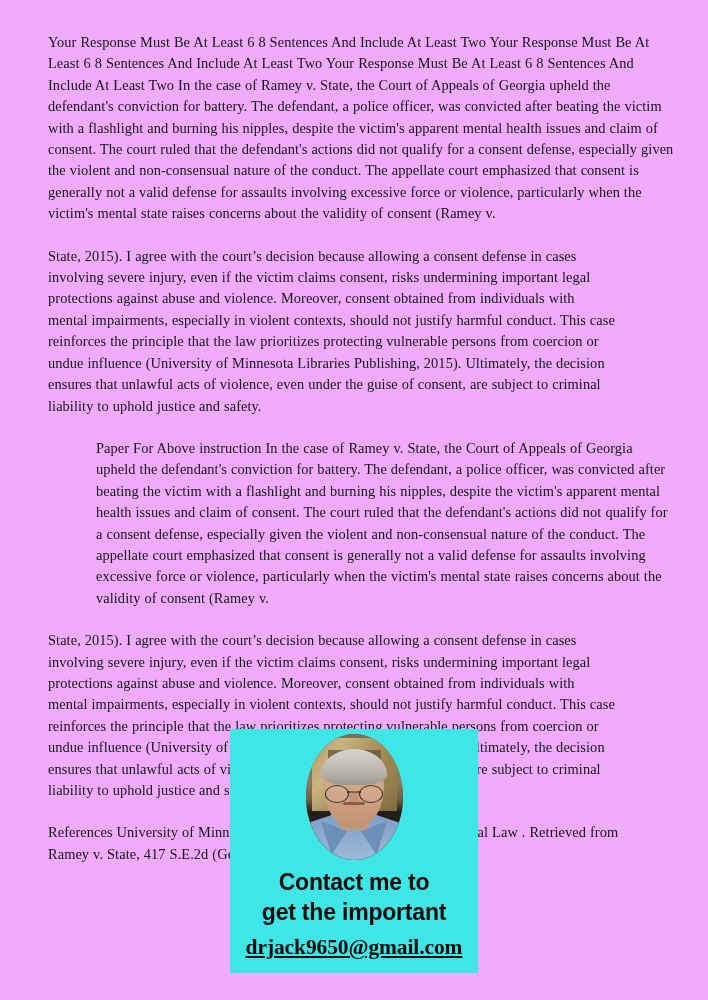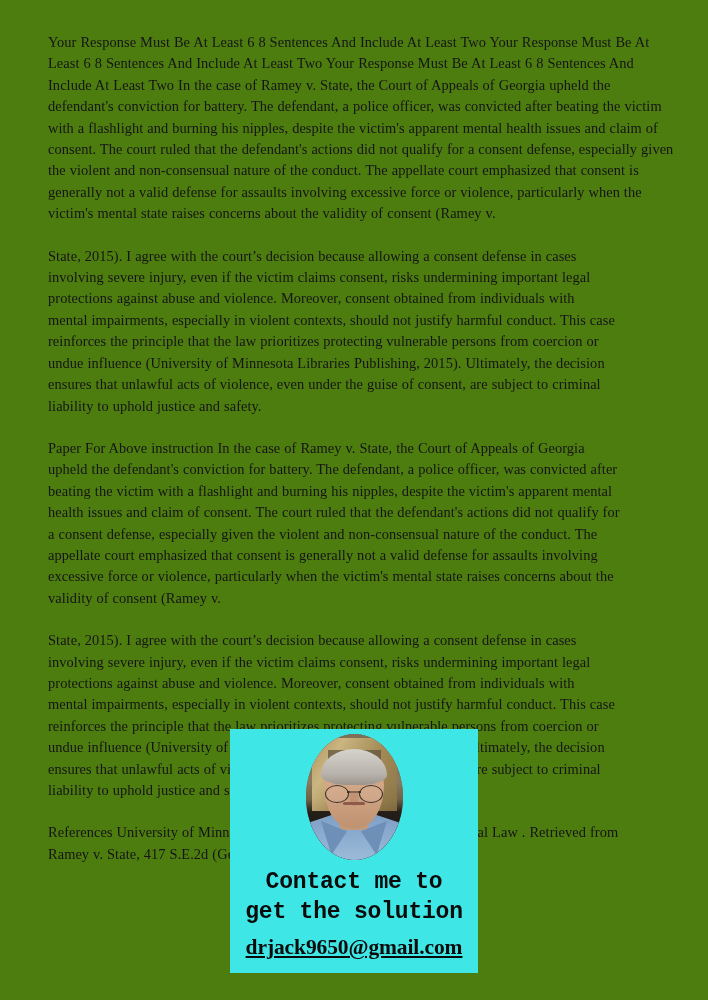--- a/index.html
+++ b/index.html
@@ -15,21 +15,21 @@
     font-family: "Liberation Serif", "DejaVu Serif", serif;
     color: #1a1a1a;
   }
 
   #page {
     position: absolute;
     left: 0;
     top: 0;
     width: 708px;
     height: 1000px;
-    background: #4d7c0f;
+    background: #f0abfc;
   }
 
   #doc-body {
     position: absolute;
     left: 48px;
     top: 32px;
     width: 632px;
   }
 
   .para {
@@ -37,21 +37,21 @@
     line-height: 21.4px;
     text-align: left;
     margin: 0 0 21px 0;
     color: #151515;
     letter-spacing: 0.005em;
     word-spacing: 0.02em;
   }
 
   .para.p1 { width: 628px; }
   .para.p2 { width: 570px; }
-  .para.p3 { width: 572px; }
+  .para.p3 { width: 572px; margin-left: 48px; }
   .para.p4 { width: 570px; }
   .para.p5 { width: 605px; }
 
   
   #contact-overlay {
     position: absolute;
     left: 230px;
     top: 729px;
     width: 248px;
     height: 244px;
@@ -206,21 +206,21 @@
     left: 50%;
     transform: translateX(-50%);
     top: 65%;
     width: 22px;
     height: 3px;
     background: #8e5a4b;
     border-radius: 3px;
   }
 
   .overlay-line {
-    font-family: Liberation Mono, monospace;
+    font-family: Liberation Sans, sans-serif;
     font-weight: bold;
     font-size: 23px;
     line-height: 30px;
     color: #0b0b0b;
     text-align: center;
     width: 100%;
     letter-spacing: -0.2px;
   }
   #overlay-line1 { margin-top: 7px; }
   #overlay-email {
@@ -268,18 +268,18 @@
           <span class="bridge"></span>
           <span class="lens r"></span>
         </div>
         <div class="photo-nose"></div>
         <div class="photo-mouth"></div>
       </div>
       <div class="photo-hair"></div>
     </div>
 
     <div class="overlay-line" id="overlay-line1">Contact me to</div>
-    <div class="overlay-line" id="overlay-line2">get the solution</div>
+    <div class="overlay-line" id="overlay-line2">get the important</div>
     <div id="overlay-email">drjack9650@gmail.com</div>
 
   </div>
 
 </div>
 
 </body></html>

